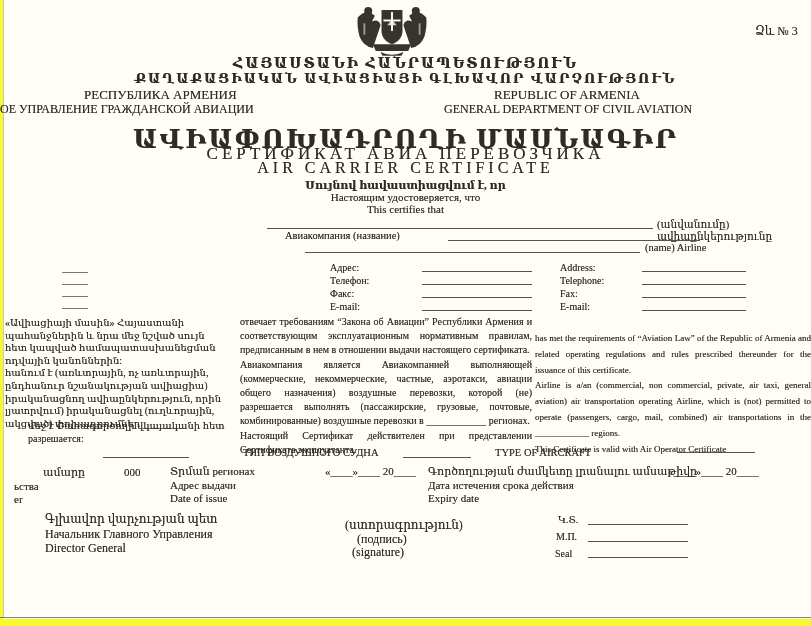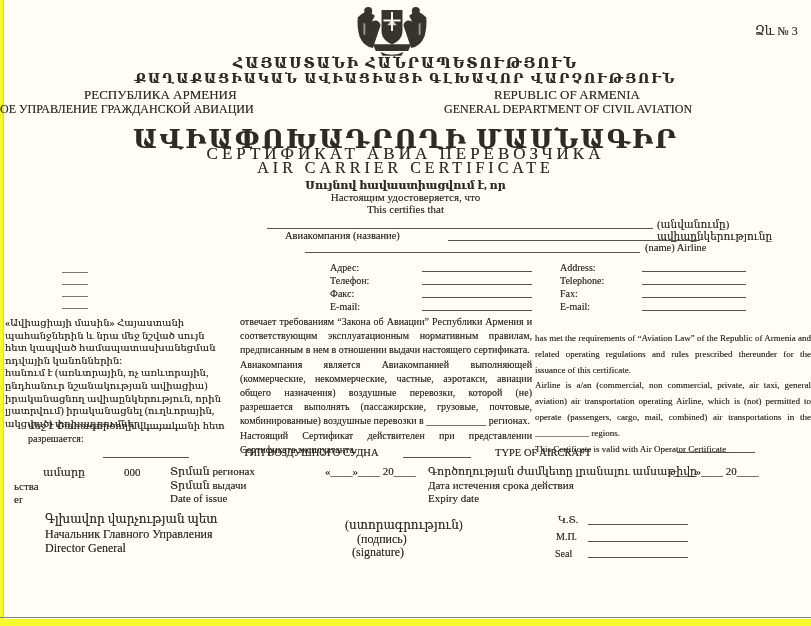--- a/index.html
+++ b/index.html
@@ -134,21 +134,21 @@
   <div class="abs fs10h" style="left:495px;top:447px;">TYPE OF AIRCRAFT</div>
   <i class="hl" style="left:677px;top:452px;width:78px;"></i>
 
   <div class="abs fs11" style="left:18px;top:466px;margin-left:25px;">ամարը</div>
   <div class="abs fs11" style="left:112px;top:466px;padding-left:12px;">000</div>
   <div class="abs fs11" style="left:14px;top:480px;">ьства</div>
   <div class="abs fs11" style="left:14px;top:493px;">er</div>
 
   <div class="abs fs11" style="left:170px;top:465px;">Տրման регионах</div>
   <div class="abs fs11" style="left:325px;top:465px;">«____»____ 20____</div>
-  <div class="abs fs11" style="left:170px;top:479px;">Տրման выдачи</div>
+  <div class="abs fs11" style="left:170px;top:479px;">Адрес выдачи</div>
   <div class="abs fs11" style="left:170px;top:492px;">Date of issue</div>
 
   <div class="abs fs11" style="left:428px;top:465px;">Գործողության ժամկետը լրանալու ամսաթիվը</div>
   <div class="abs fs11" style="left:668px;top:465px;">«____»____ 20____</div>
   <div class="abs fs11" style="left:428px;top:479px;">Дата истечения срока действия</div>
   <div class="abs fs11" style="left:428px;top:492px;">Expiry date</div>
 
   <div class="abs fs12" style="left:45px;top:512px;">Գլխավոր վարչության պետ</div>
   <div class="abs fs12" style="left:45px;top:527px;">Начальник Главного Управления</div>
   <div class="abs fs12" style="left:45px;top:541px;">Director General</div>

